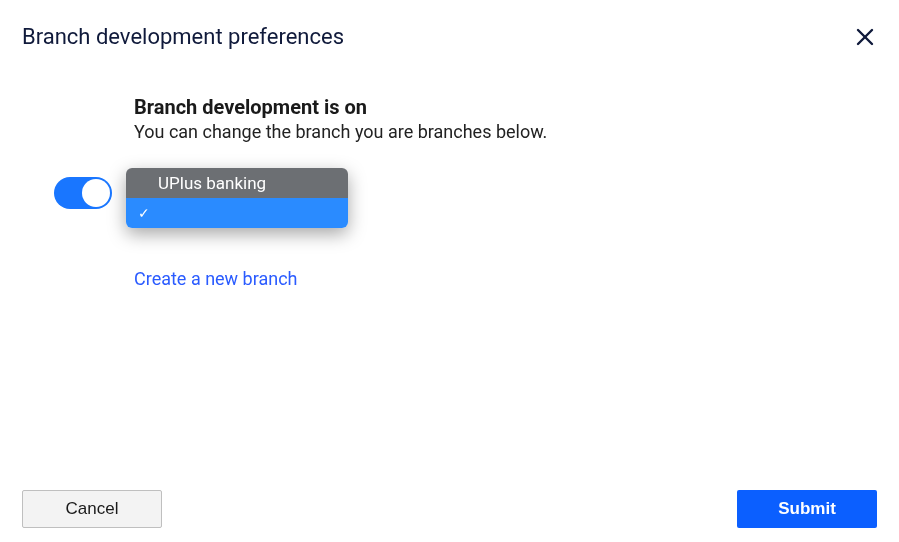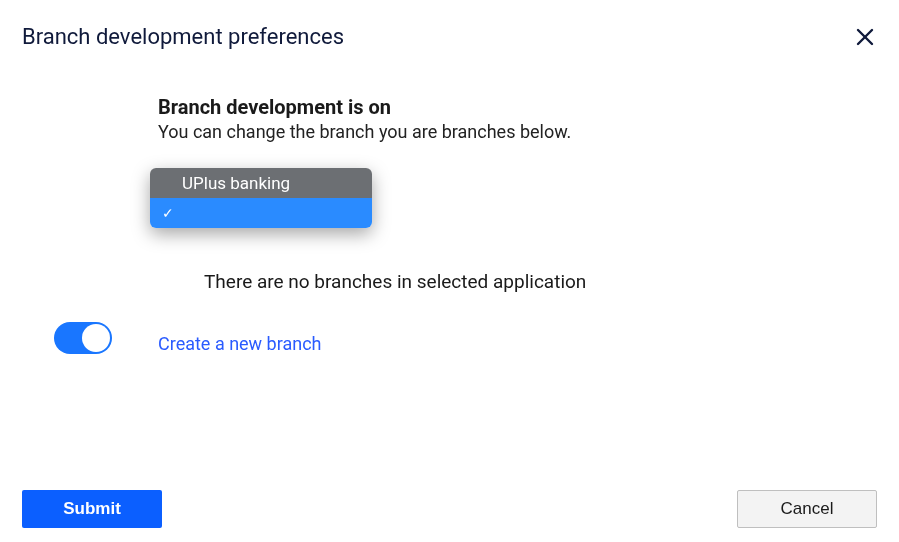--- a/index.html
+++ b/index.html
@@ -27,22 +27,22 @@
     width: 24px;
     height: 24px;
     cursor: pointer;
     color: #101a3b;
   }
   .content {
     padding: 36px 22px 0 54px;
   }
   .row-top {
     display: flex;
-    align-items: flex-end;
-    gap: 46px;
+    align-items: center;
+    gap: 22px;
   }
   .toggle {
     width: 58px;
     height: 32px;
     background: #1976ff;
     border-radius: 16px;
     position: relative;
     flex-shrink: 0;
     margin-top: 2px;
     cursor: pointer;
@@ -169,23 +169,22 @@
       <div class="dropdown-open">
         <div class="dropdown-option unselected">
           <span class="check"></span>
           <span class="option-label">UPlus banking</span>
         </div>
         <div class="dropdown-option selected">
           <span class="check">✓</span>
         </div>
       </div>
 
-      <div class="empty-msg">There are no branches in selected application</div>
 
       <a class="link">Create a new branch</a>
     </div>
   </div>
 </div>
 
 <div class="footer">
+  <button class="btn btn-cancel">Cancel</button>
   <button class="btn btn-submit">Submit</button>
-  <button class="btn btn-cancel">Cancel</button>
 </div>
 
 </body></html>

